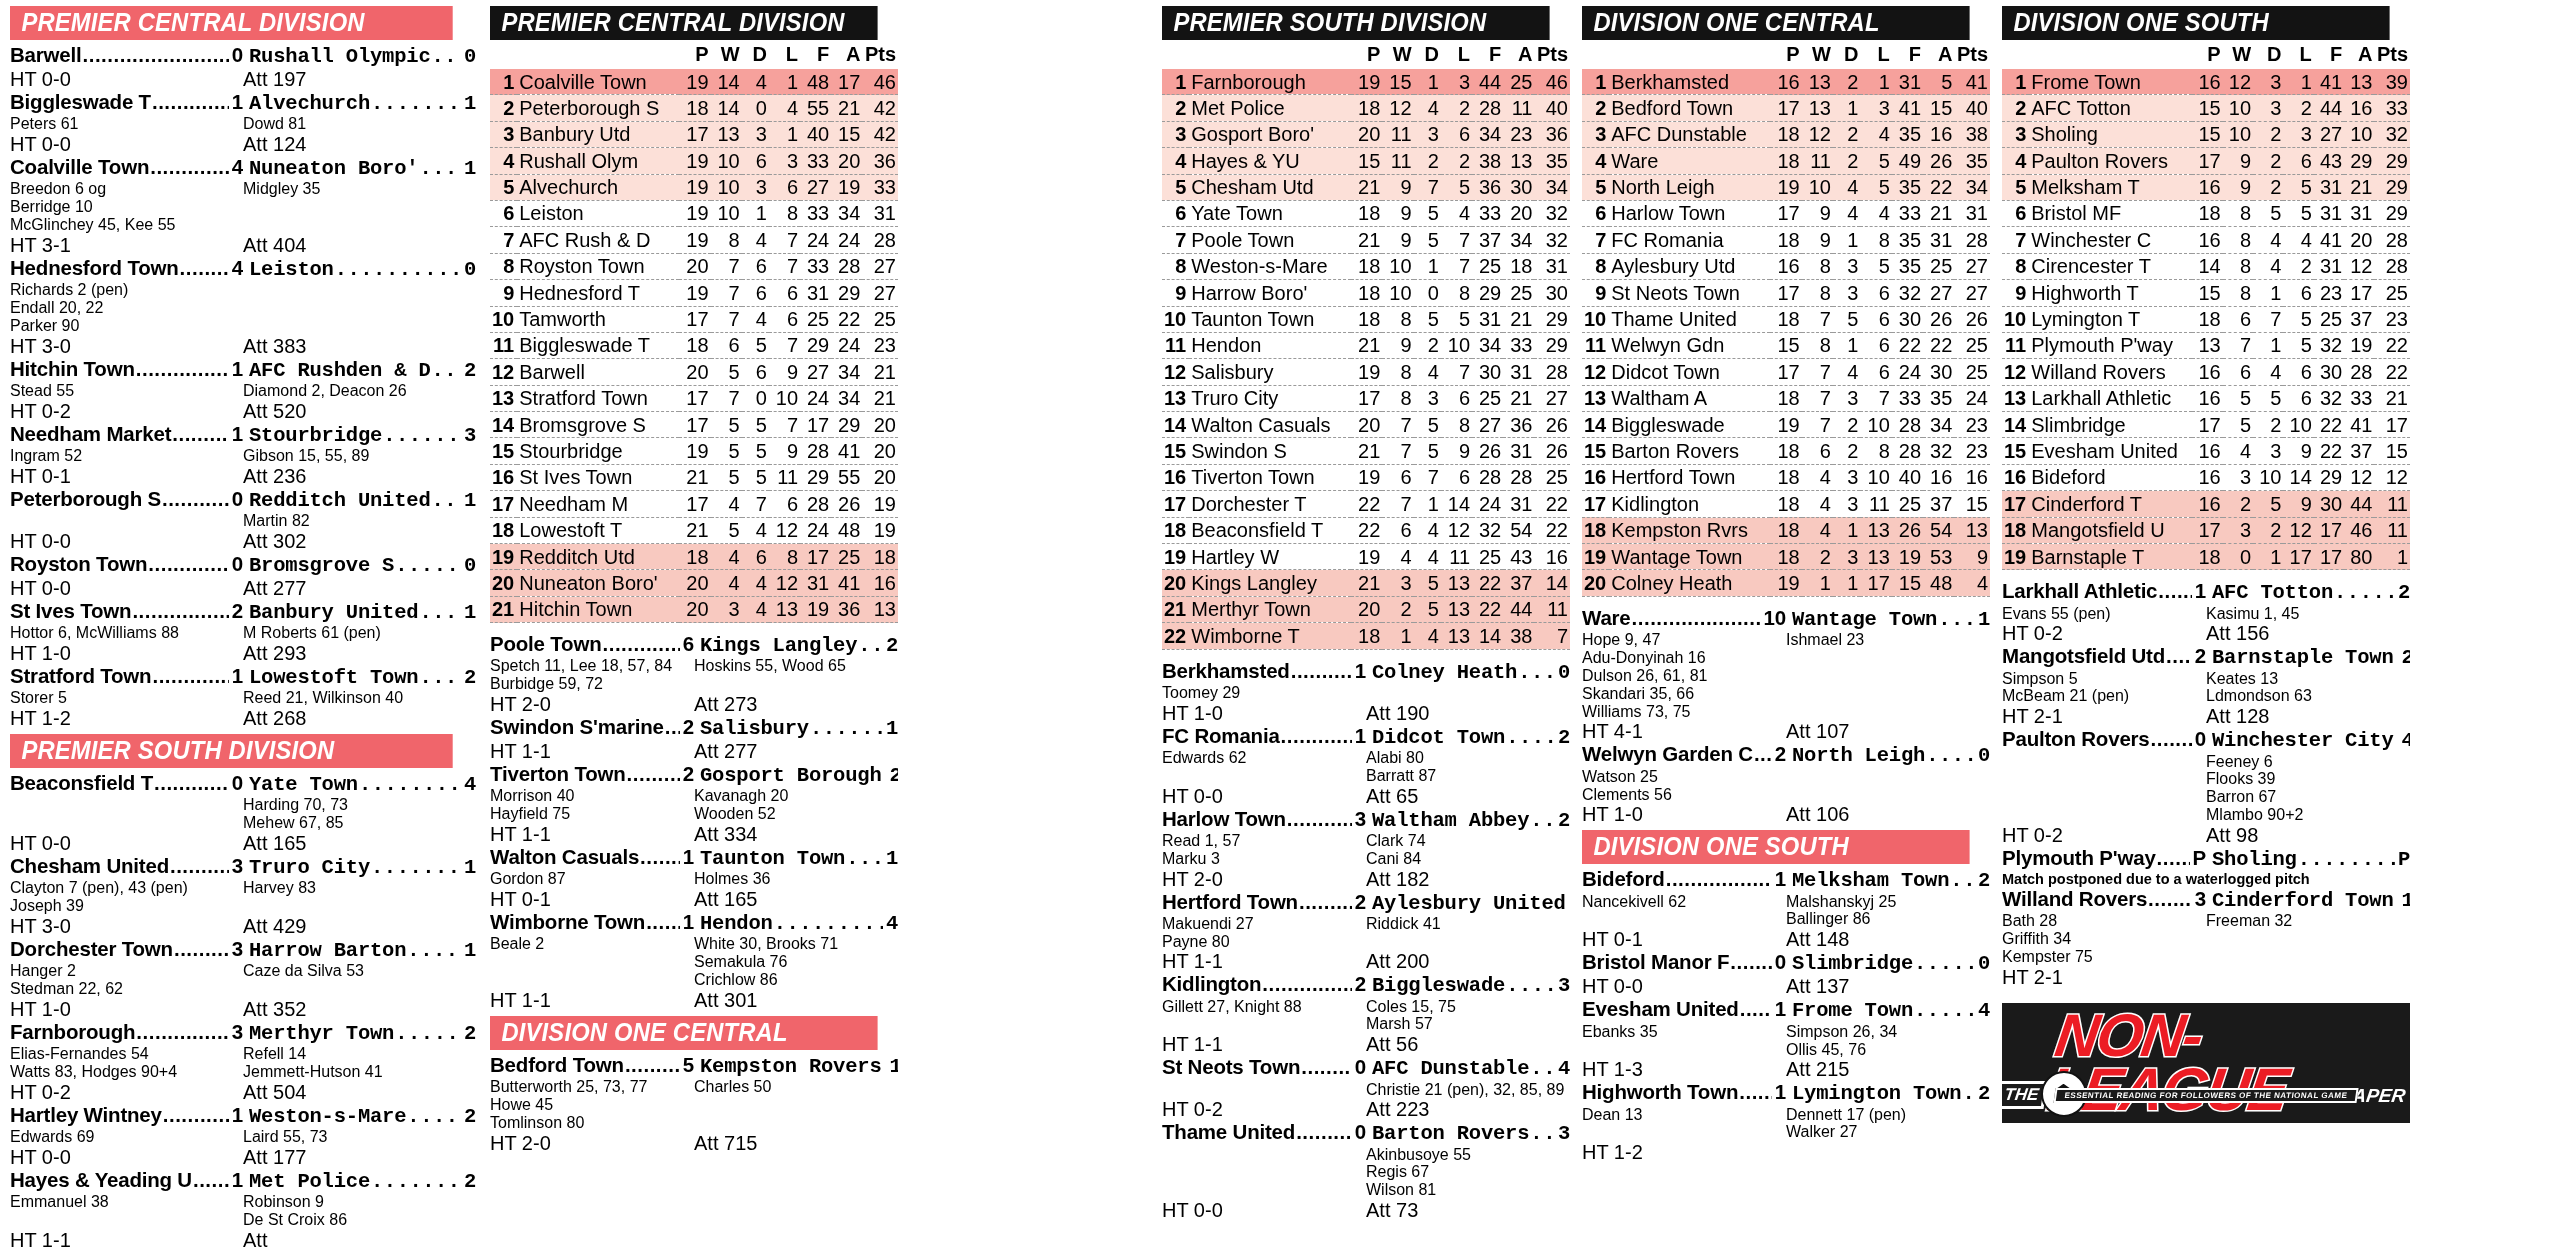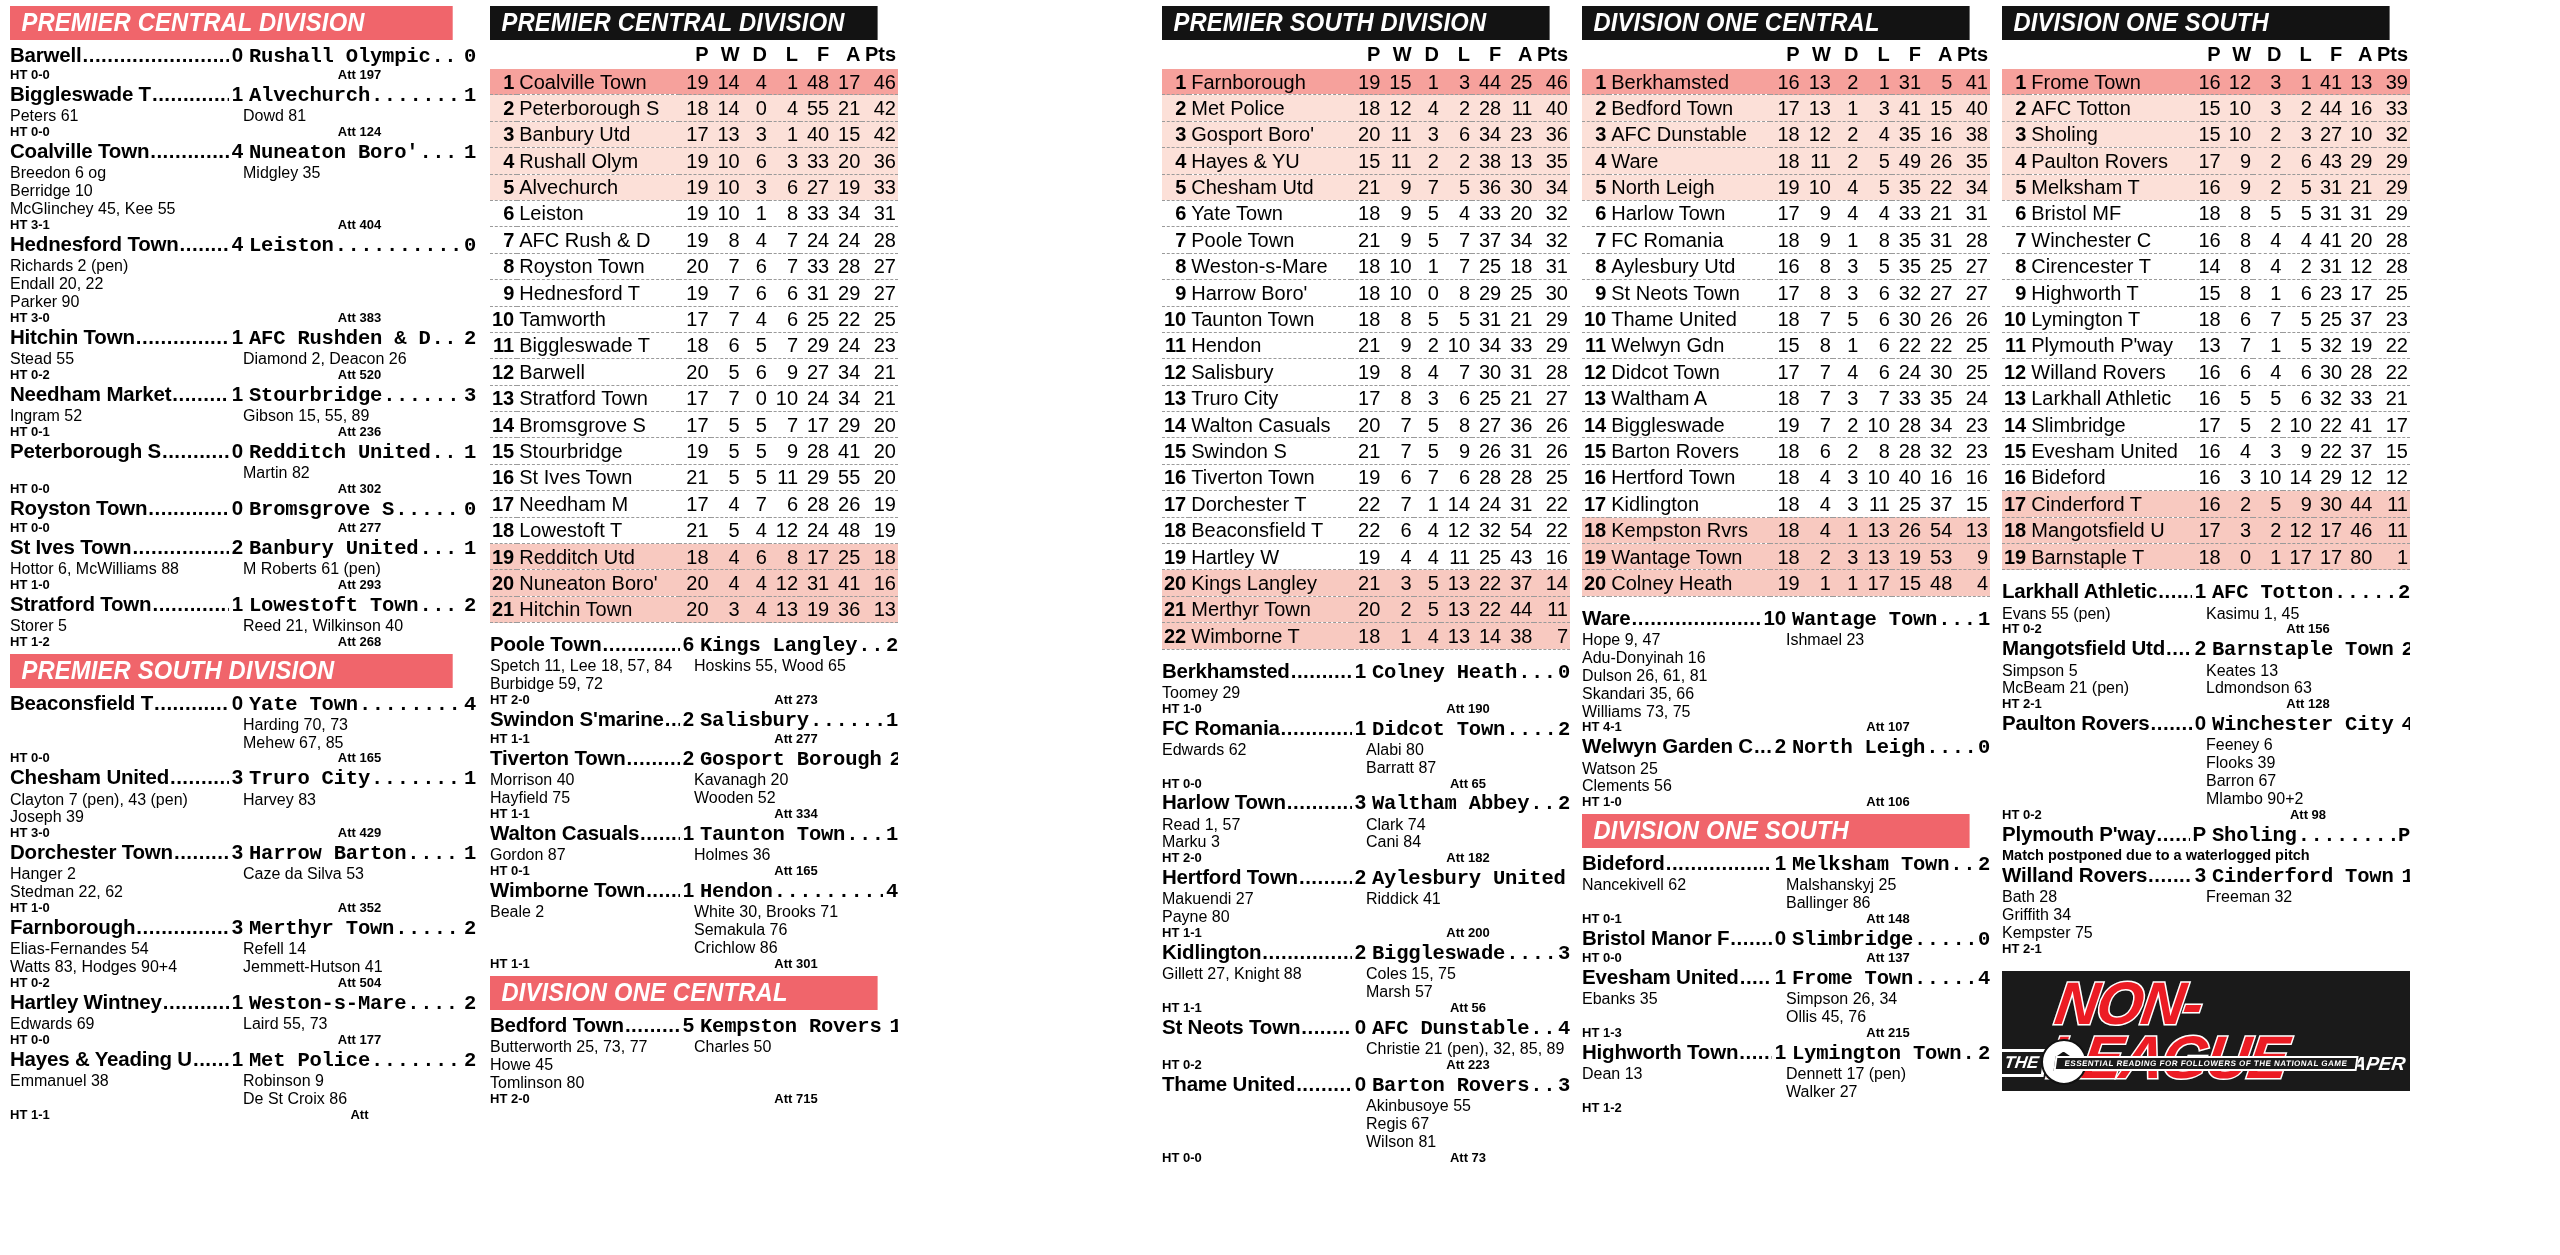--- a/index.html
+++ b/index.html
@@ -82,26 +82,26 @@
     display: flex;
     font-size: 16px;
     line-height: 1.12;
     font-weight: 400;
   }
   .fx-sc-home { flex: 1 1 50%; text-align: left; min-height: 1px;}
   .fx-sc-away { flex: 1 1 50%; text-align: left; min-height: 1px;}
   .fx-sc-away .ln, .fx-sc-home .ln { display: block; white-space: nowrap; }
   .fx-foot {
     display: flex;
-    font-size: 13px;
+    font-size: 20px;
     line-height: 1.15;
-    font-weight: 700;
+    font-weight: 400;
   }
   .fx-ht  { flex: 1 1 50%; text-align: left; }
-  .fx-att { flex: 1 1 50%; text-align: center; }
+  .fx-att { flex: 1 1 50%; text-align: left; }
   .note { font-size: 14.5px; font-weight: 700; line-height: 1.15; }
 
   
   table.lg {
     width: 100%;
     border-collapse: collapse;
     font-size: 20px;
     font-weight: 400;
   }
   table.lg th {

